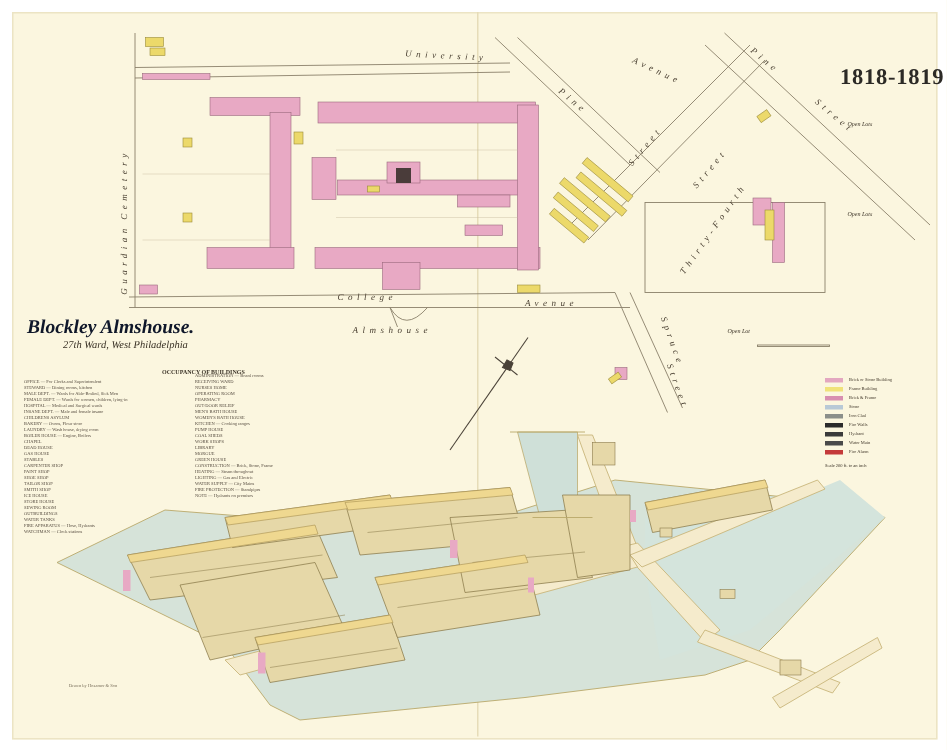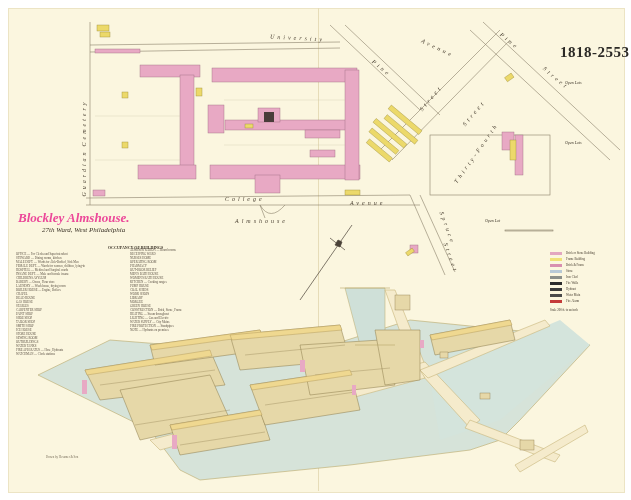--- a/index.html
+++ b/index.html
@@ -2,21 +2,21 @@
 <html><head>
 <meta charset="utf-8">
 <style>
   html,body{margin:0;padding:0;background:#ffffff;}
   body{width:631px;height:500px;position:relative;overflow:hidden;font-family:"Liberation Serif",serif;}
   .sheet{position:absolute;left:8px;top:8px;width:615px;height:483px;background:#fbf6df;border:1px solid #ece4c4;}
   .fold{position:absolute;left:318px;top:8px;width:1px;height:483px;background:#e6dcb8;}
   svg{position:absolute;left:0;top:0;}
   .txt{position:absolute;color:#3a3226;white-space:nowrap;}
   .year{left:560px;top:44px;font-size:15px;font-weight:bold;letter-spacing:0.5px;color:#2c2a26;}
-  .title{left:18px;top:210px;font-size:13px;font-style:italic;font-weight:bold;color:#ec4899;}
+  .title{left:18px;top:210px;font-size:13px;font-style:italic;font-weight:bold;color:#0f172a;}
   .subtitle{left:26px;top:226px;font-size:7px;font-style:italic;margin-left:16px;}
   .street{font-size:6px;font-style:italic;letter-spacing:3px;color:#4a4032;}
   .legend-col{position:absolute;font-size:3px;line-height:4px;color:#5a5044;}
   .legend-col div{height:4px;overflow:hidden;}
   .key{position:absolute;left:550px;top:250px;font-size:3px;color:#4a4032;}
   .key .row{display:flex;align-items:center;height:6px;}
   .key .sw{width:12px;height:3px;margin-right:4px;}
   .key .lbl{font-size:3px;}
   .credit{left:46px;top:455px;font-size:3px;color:#7a705c;}
 </style>
@@ -162,21 +162,21 @@
       <rect x="440" y="352" width="8" height="6"></rect>
     </g>
 
     <g stroke="#b9a86a" stroke-width="0.6" fill="none">
       <line x1="340" y1="288" x2="390" y2="288"></line>
       <line x1="355" y1="345" x2="395" y2="345"></line>
     </g>
   </g>
 </svg>
 
-<div class="txt year">1818-2553</div>
+<div class="txt year">1818-1819</div>
 <div class="txt title">Blockley Almshouse.</div>
 <div class="txt subtitle">27th Ward, West Philadelphia</div>
 
 <div id="streets">
     <div class="txt street" style="left: 270px; top: 35px; transform: rotate(3deg);">University</div>
     <div class="txt street" style="left: 420px; top: 45px; transform: rotate(25deg);">Avenue</div>
     <div class="txt street" style="left: 370px; top: 65px; transform: rotate(40deg);">Pine</div>
     <div class="txt street" style="left: 415px; top: 95px; transform: rotate(-50deg);">Street</div>
     <div class="txt street" style="left: 458px; top: 110px; transform: rotate(-50deg);">Street</div>
     <div class="txt street" style="left: 540px; top: 75px; transform: rotate(40deg);">Street</div>

